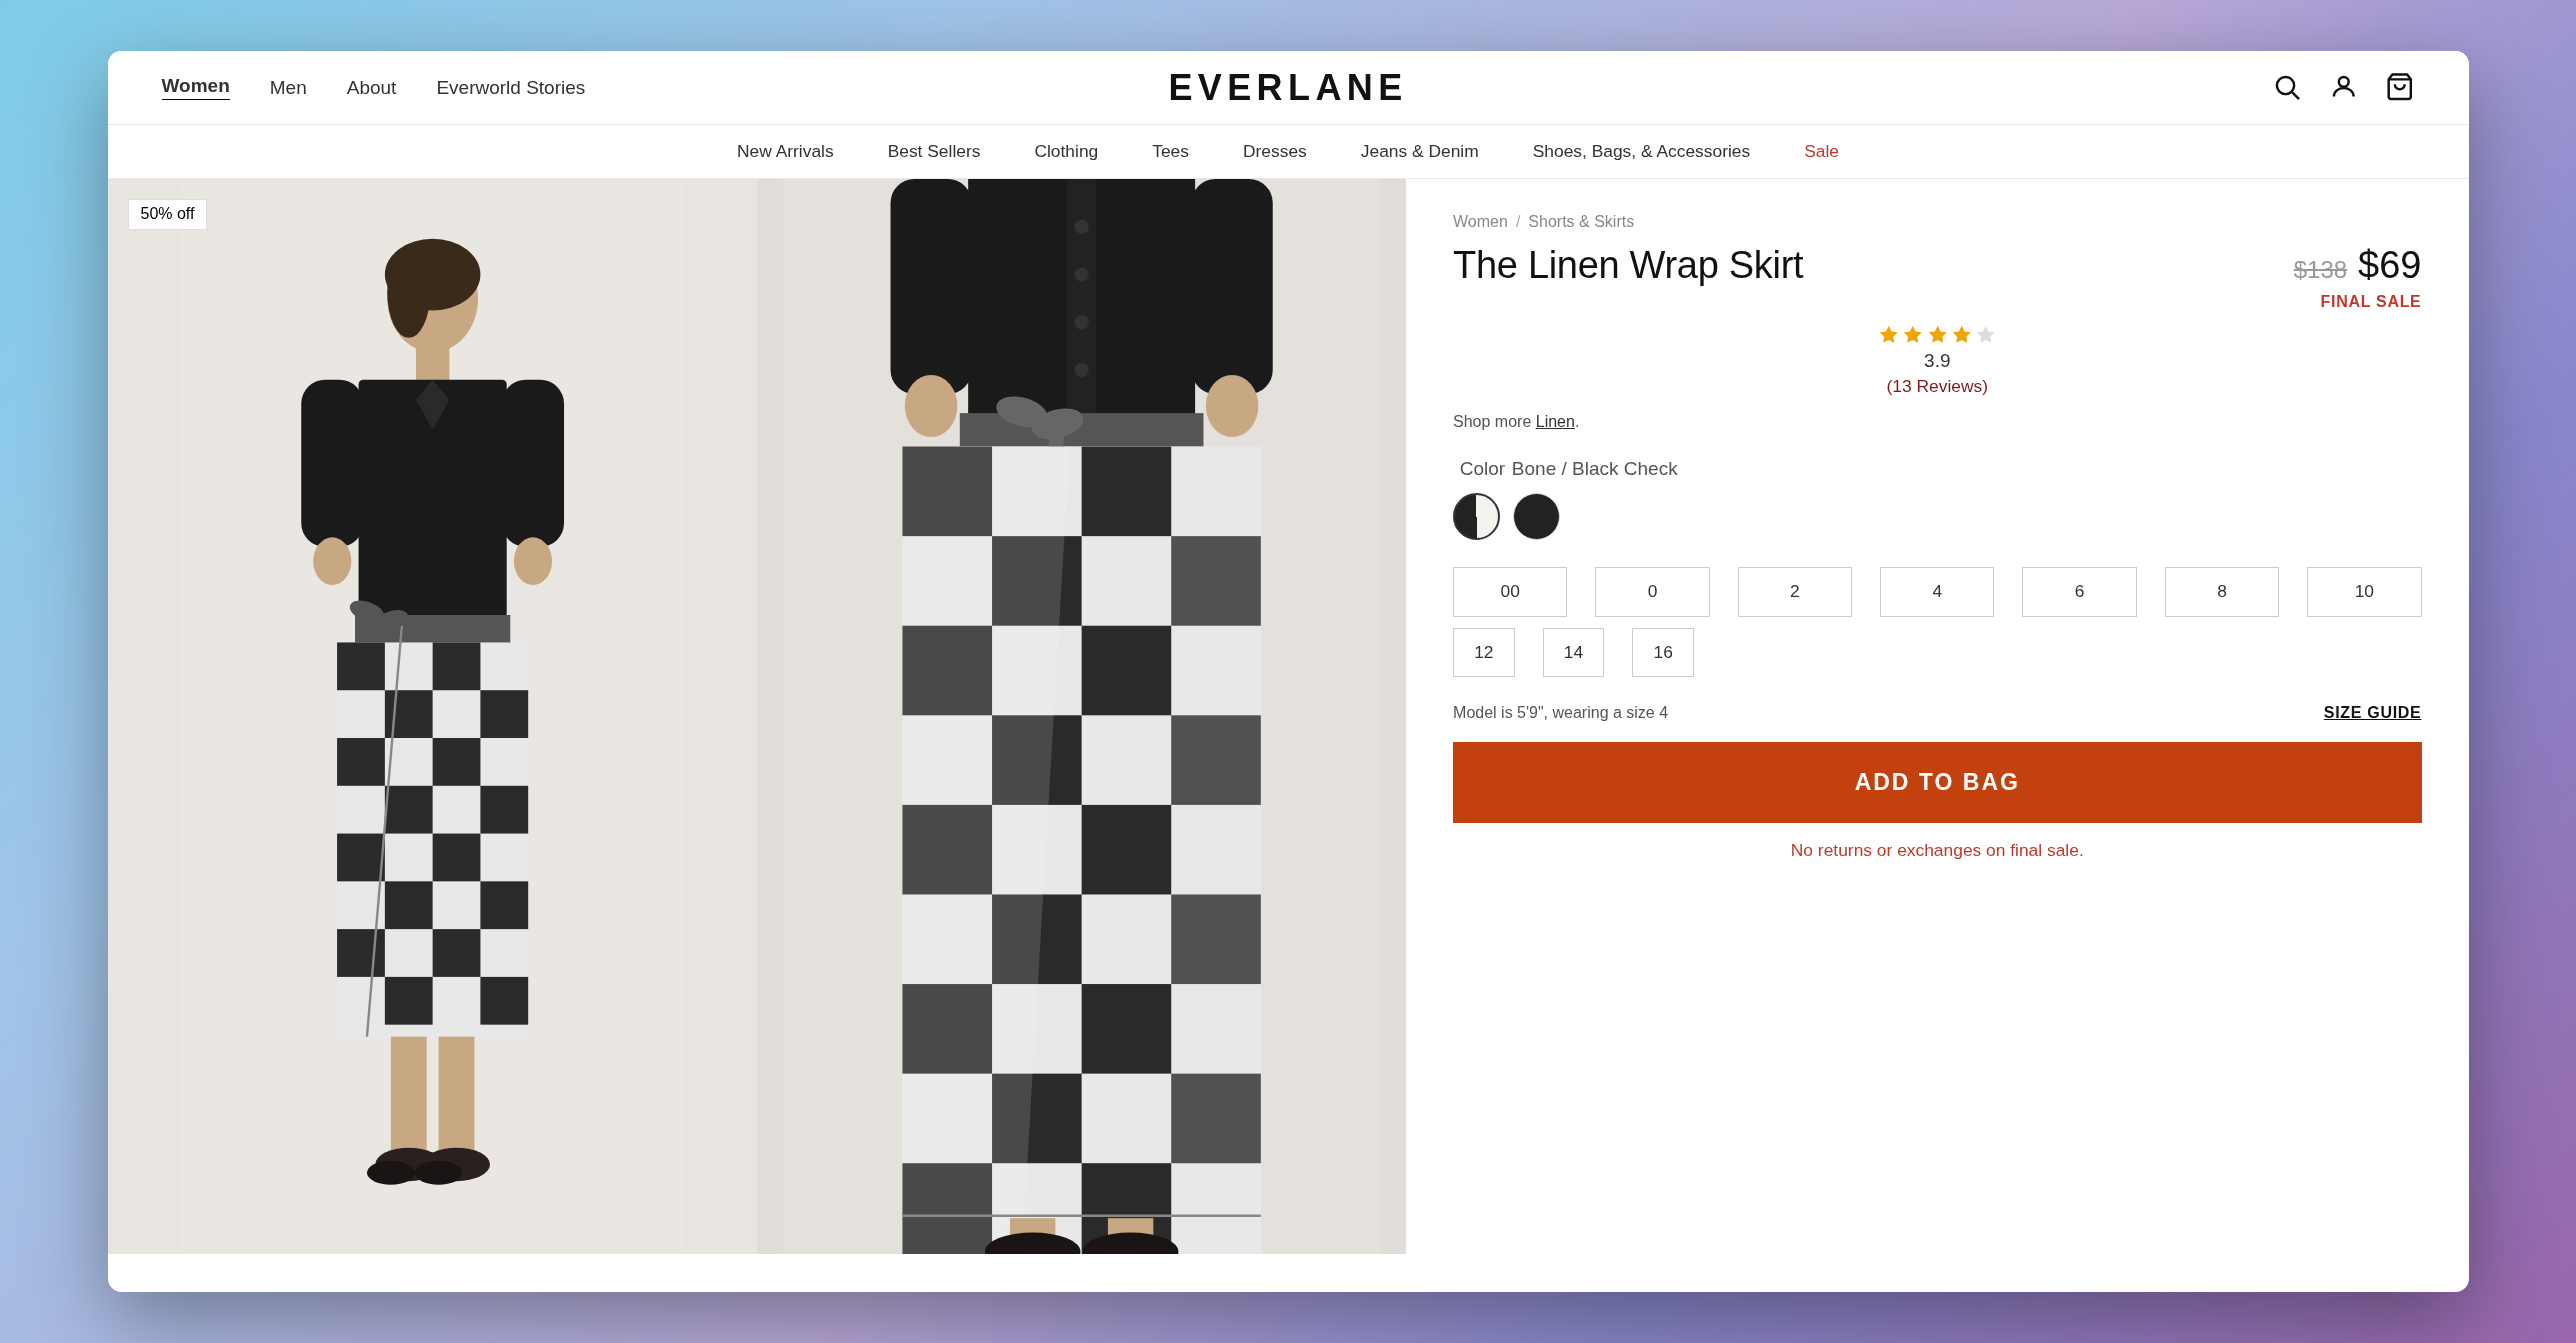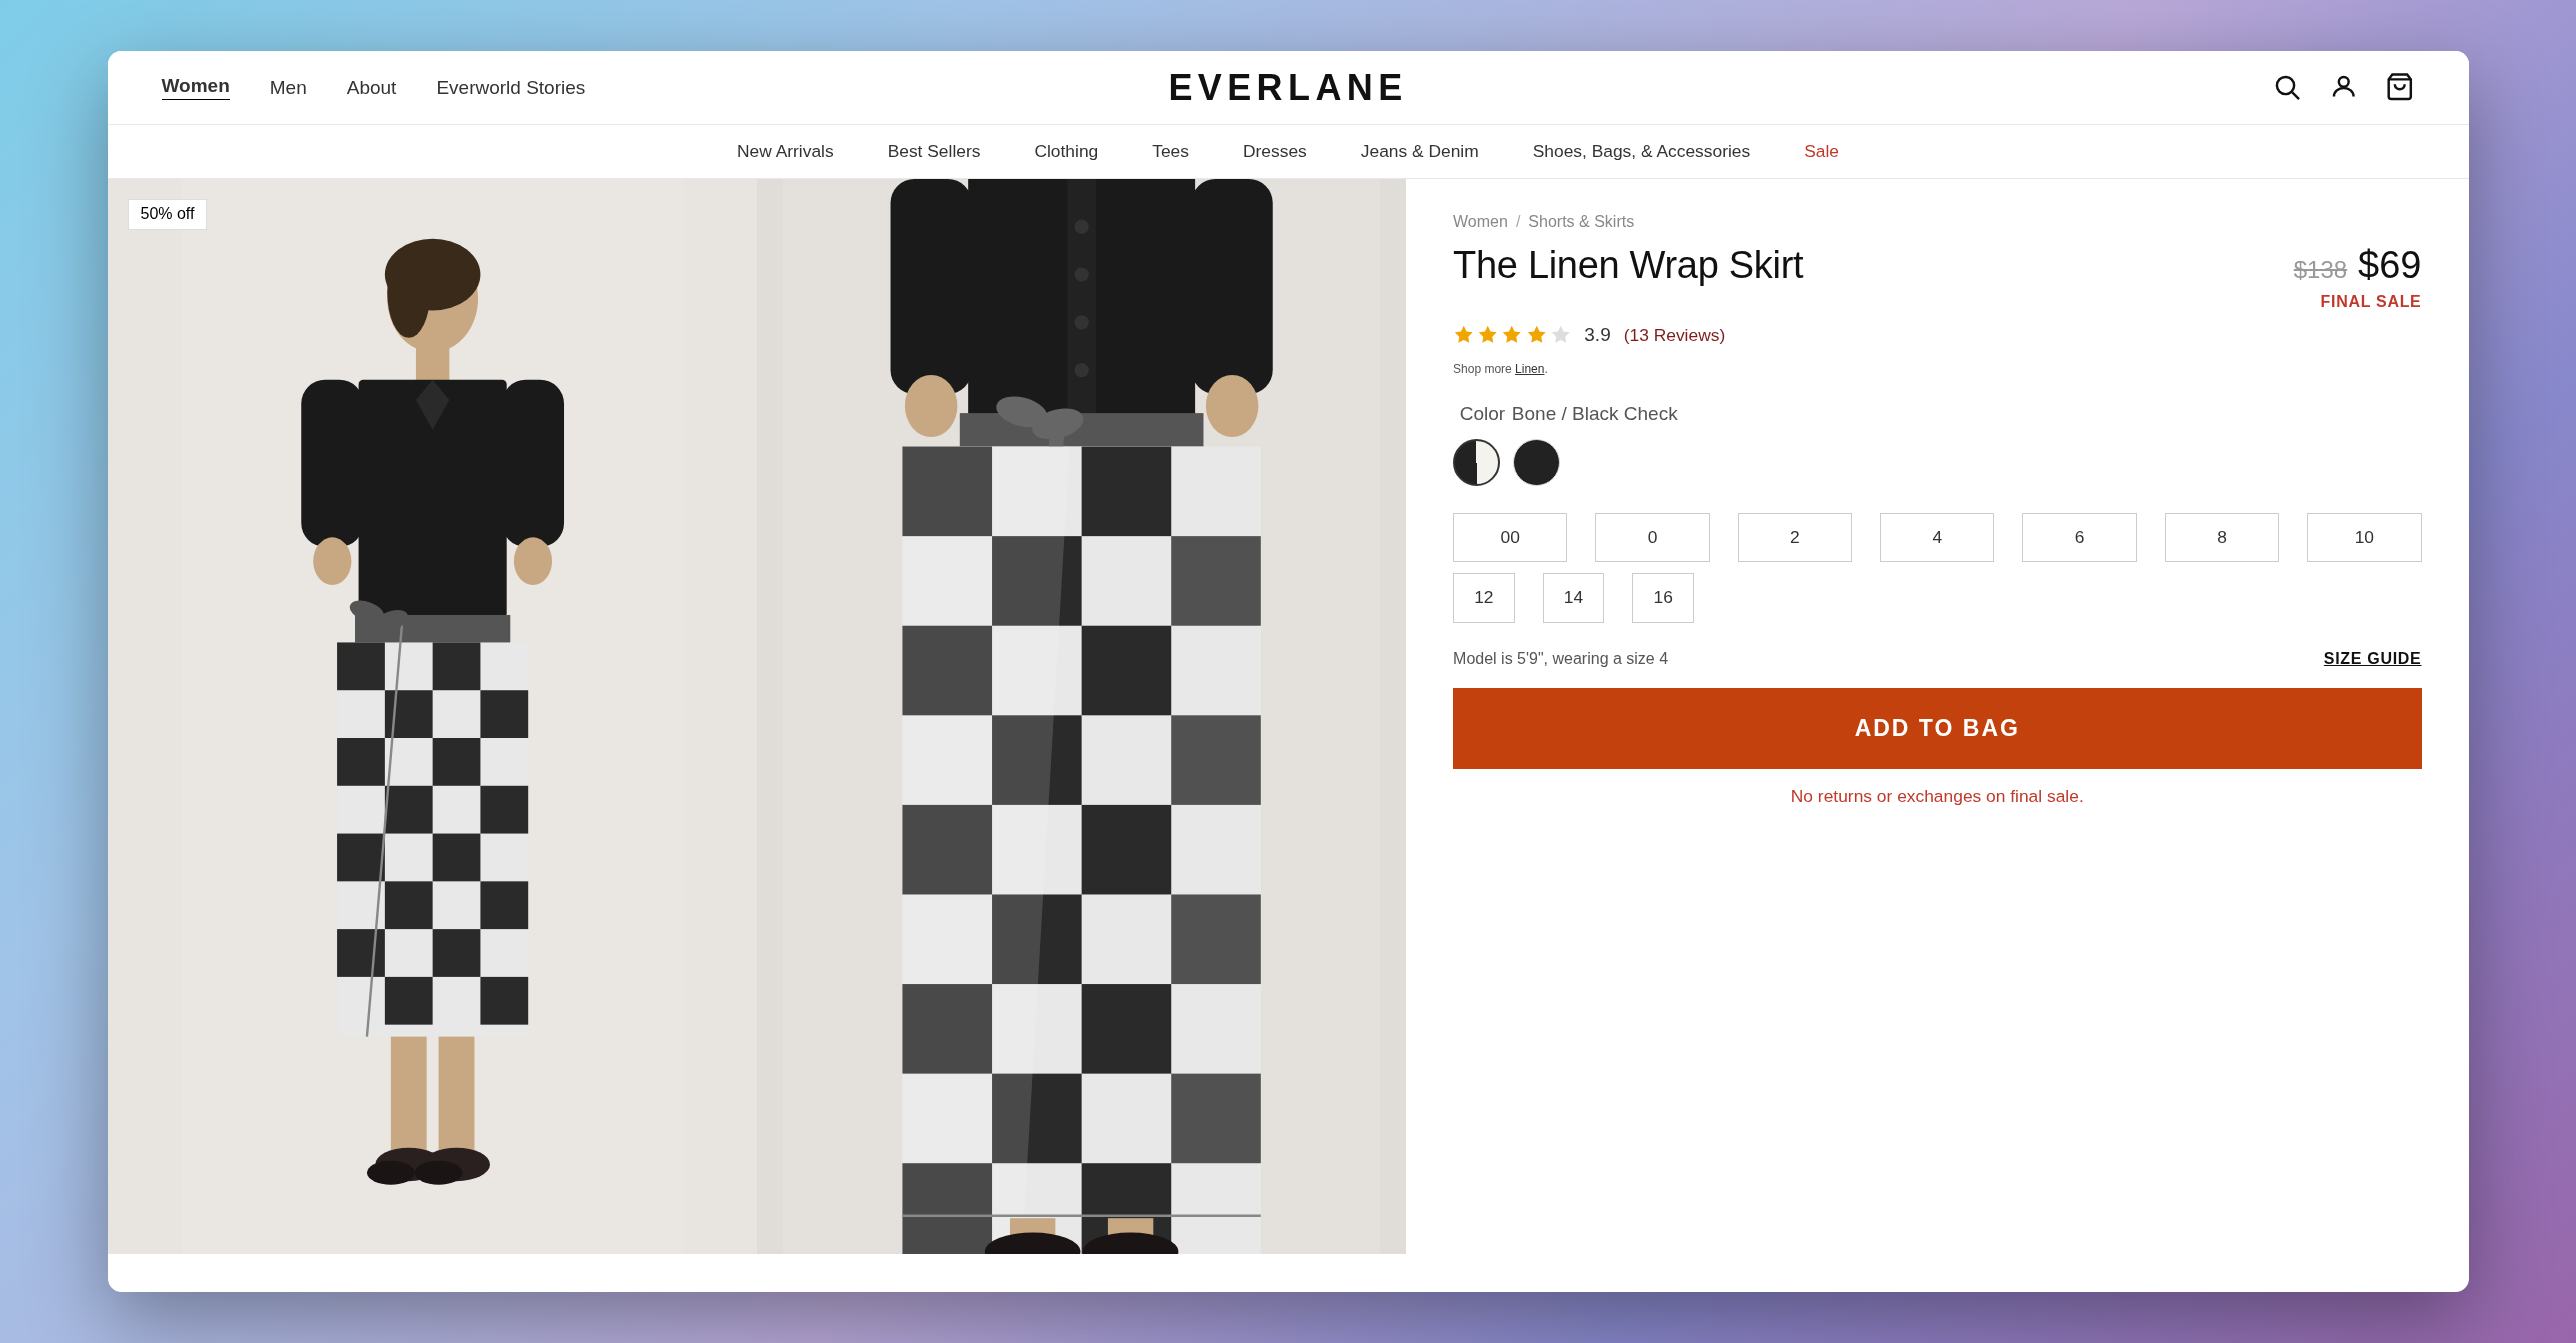--- a/index.html
+++ b/index.html
@@ -192,22 +192,23 @@
     .final-sale-badge {
       color: #c0392b;
       font-size: 16px;
       font-weight: 600;
       letter-spacing: 0.7px;
       margin-top: 5.4px;
     }
     .rating-row {
       display: flex;
       align-items: center;
-      gap: 13px;
+      gap: 4px;
       margin-bottom: 16px;
+      flex-direction: column;
     }
     .stars {
       display: flex;
       gap: 2.7px;
     }
     .star {
       width: 21.5px;
       height: 21.5px;
       color: #f0a500;
     }
@@ -231,21 +232,21 @@
     }
     .afterpay-logo {
       font-size: 14.8px;
       font-weight: 700;
       background: #b2fce4;
       padding: 2.7px 6.7px;
       border-radius: 2.7px;
       color: #000;
     }
     .shop-more {
-      font-size: 12px;
+      font-size: 16px;
       color: #555;
       margin-bottom: 27px;
     }
     .shop-more a {
       color: #333;
       text-decoration: underline;
       cursor: pointer;
     }
     .color-section {
       margin-bottom: 27px;

